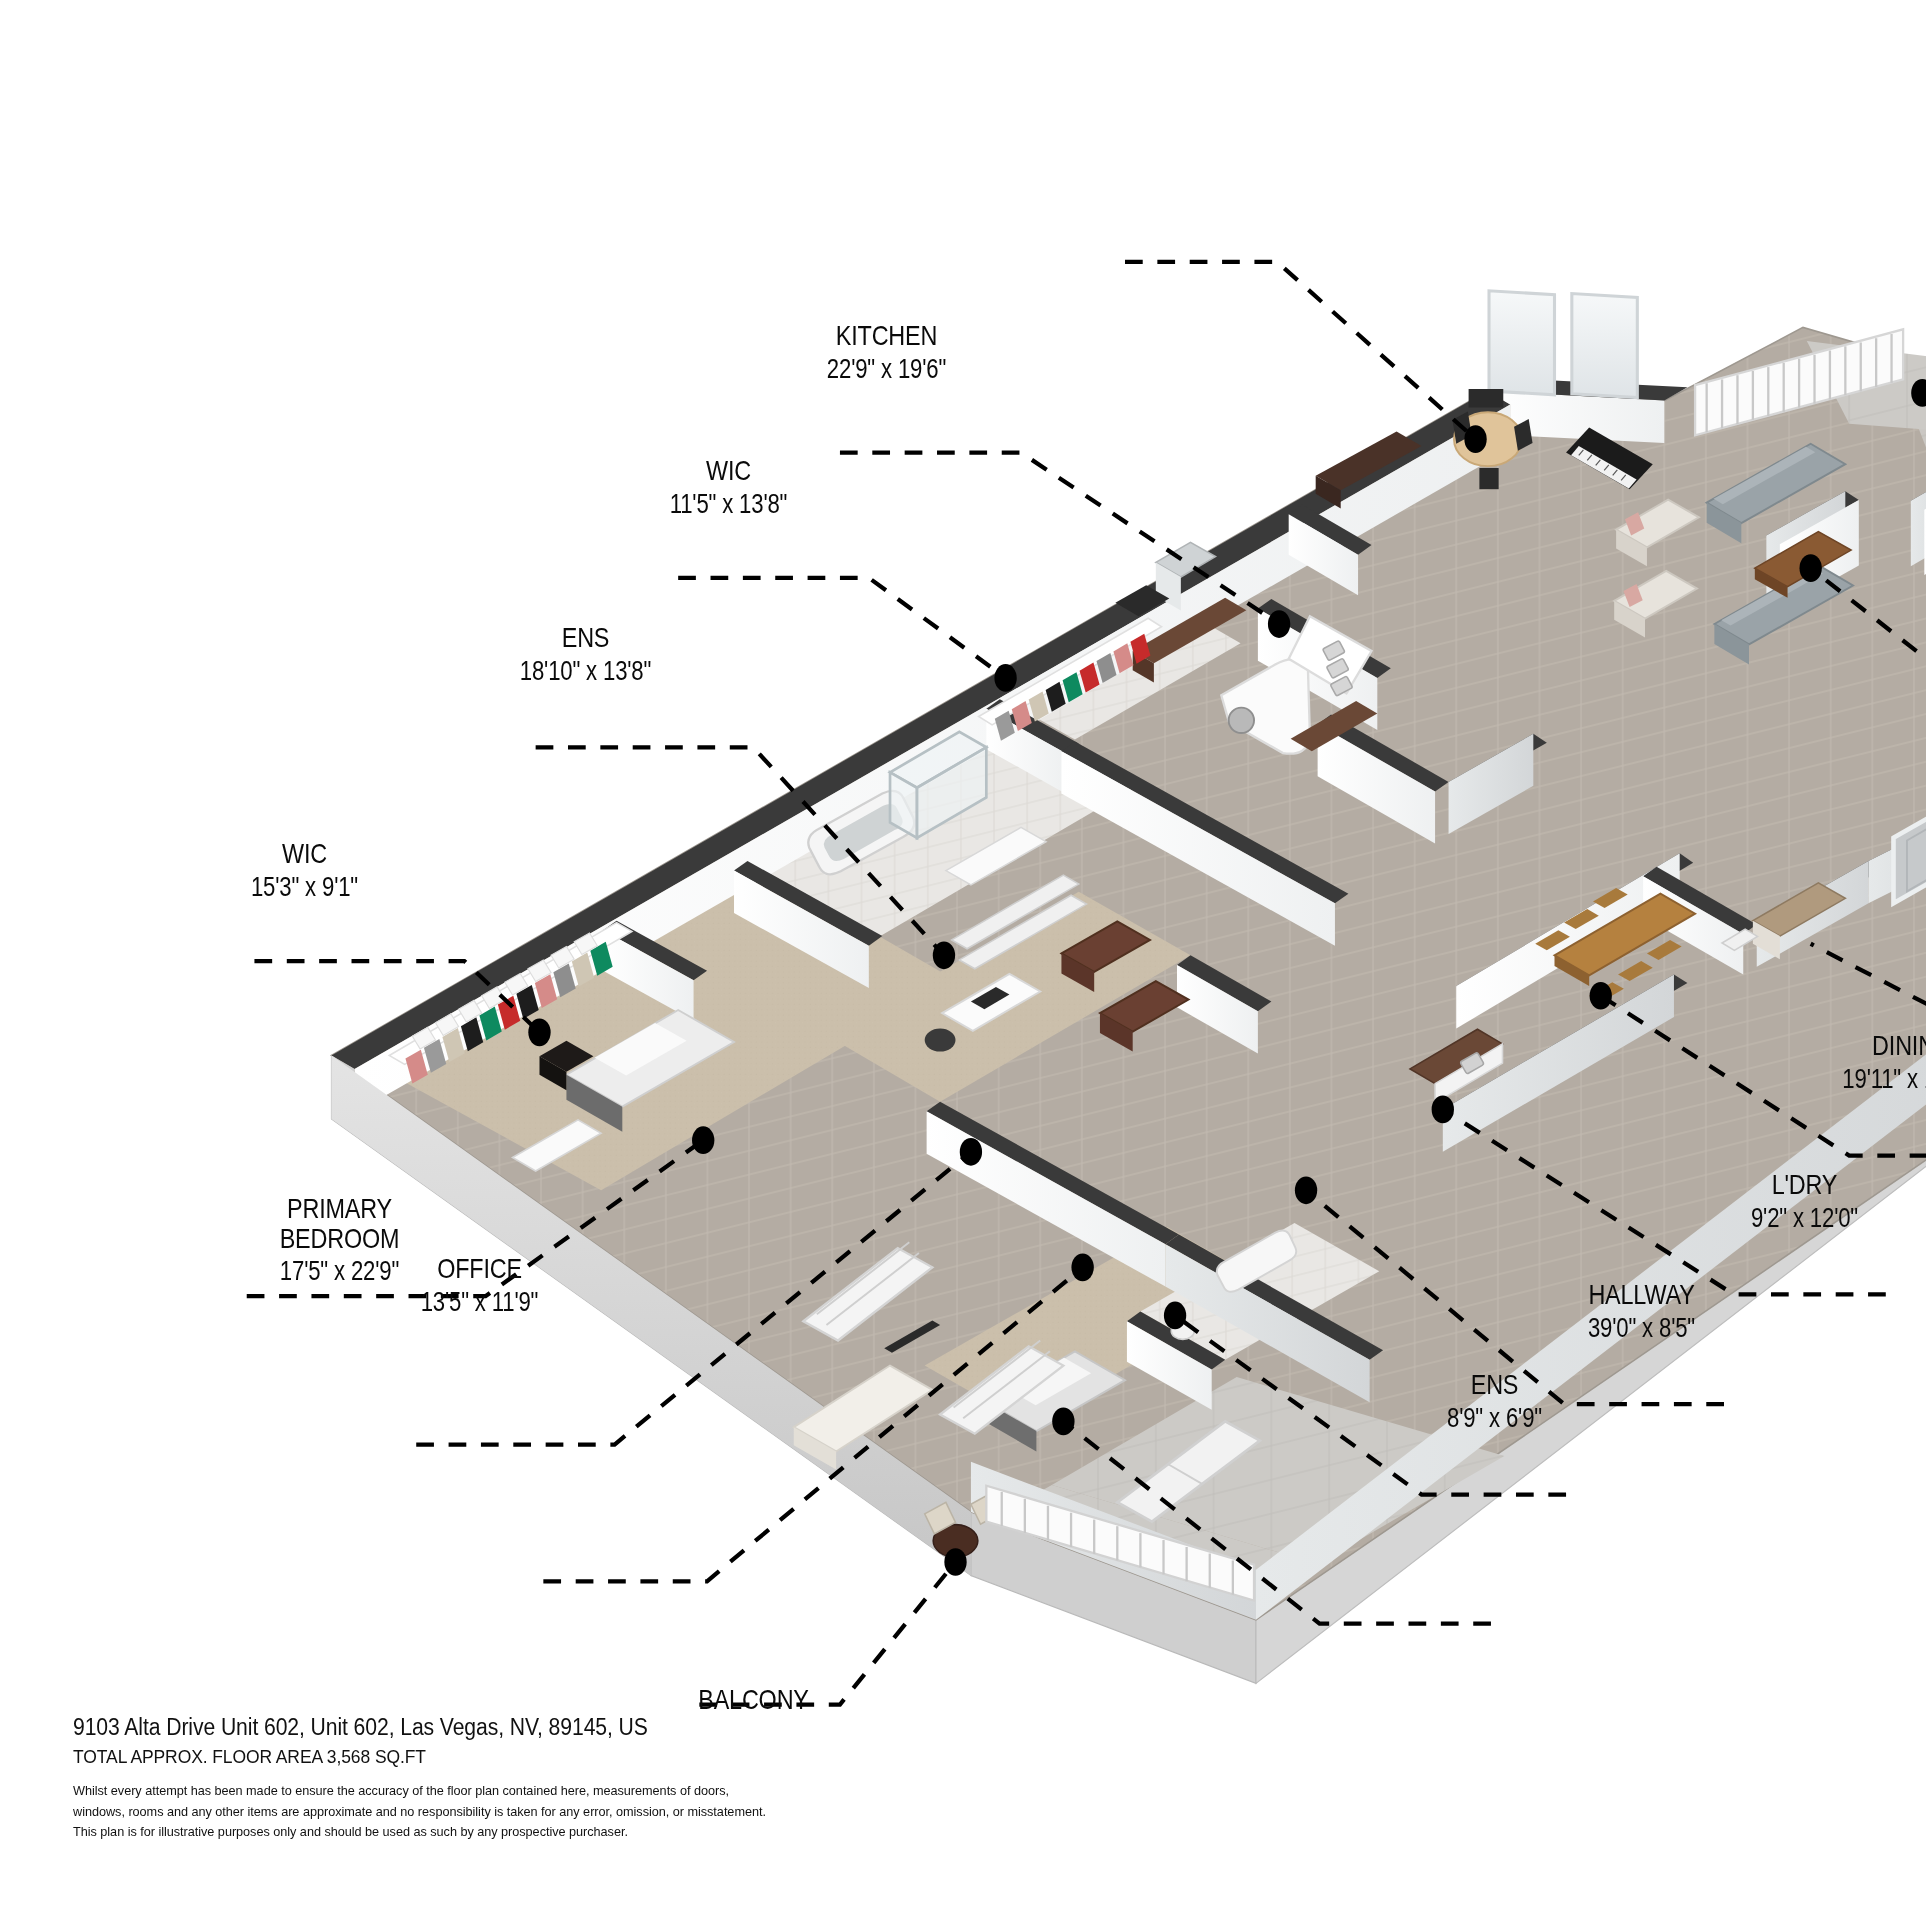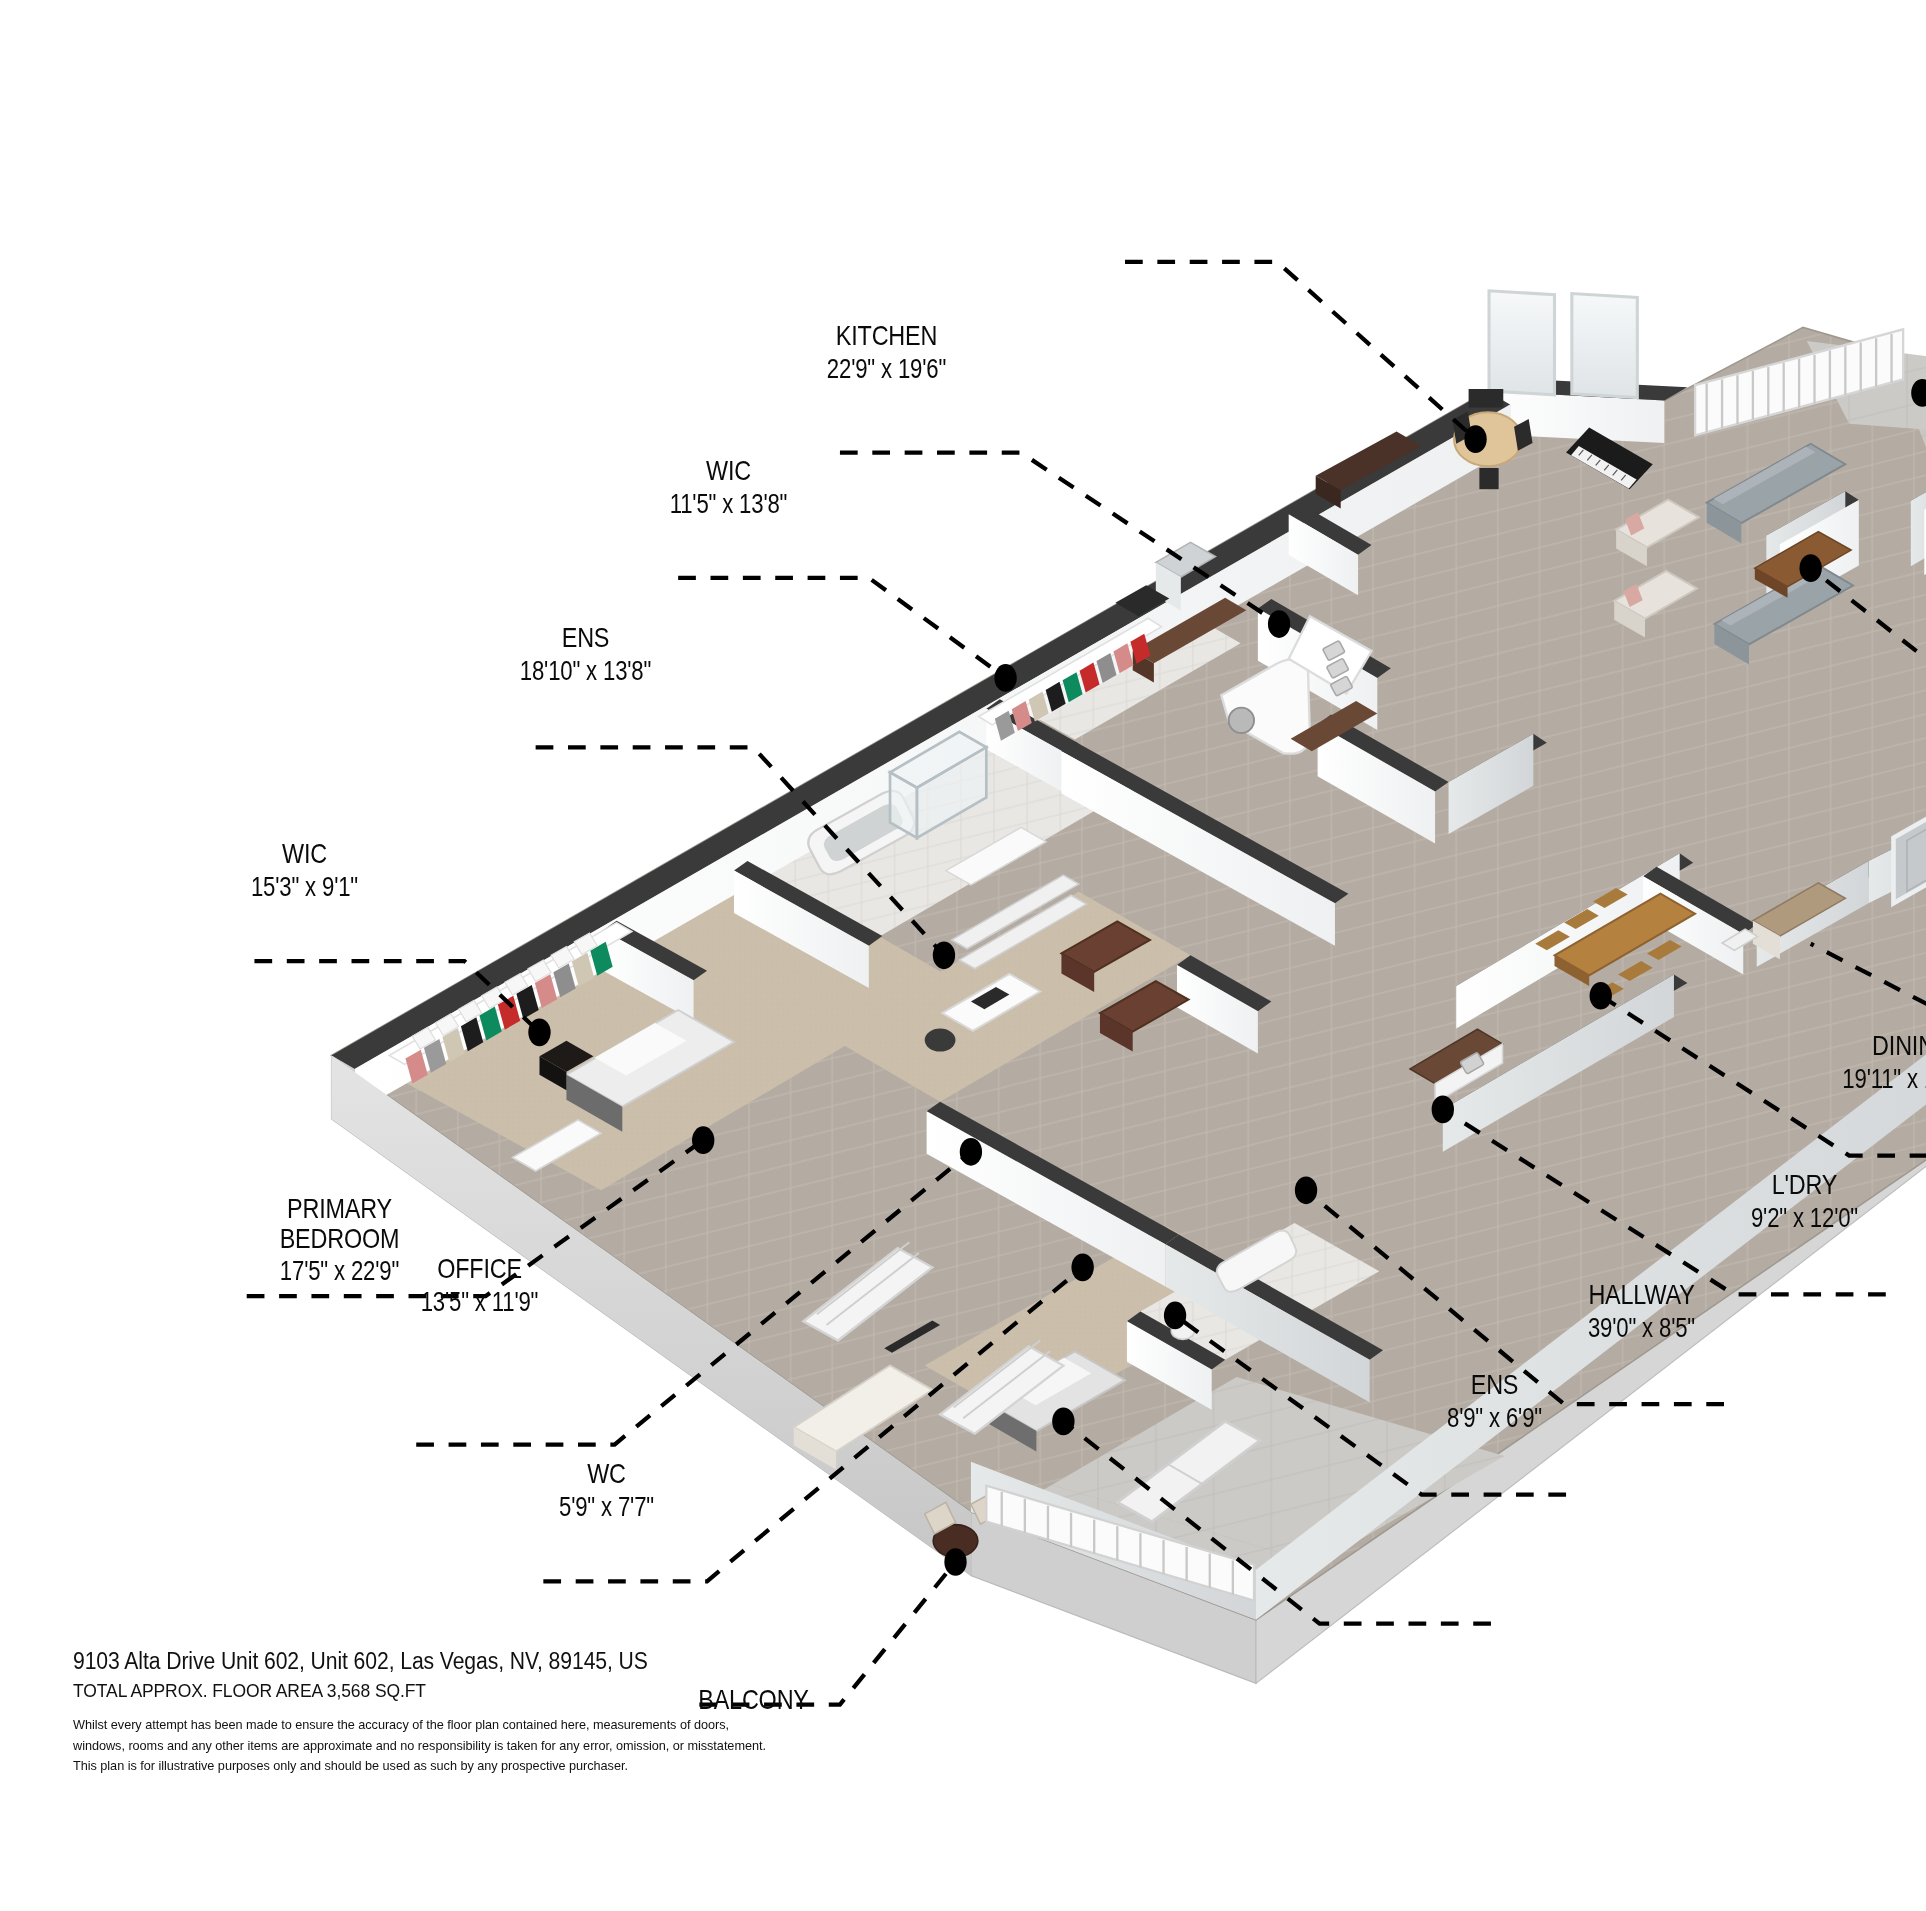--- a/index.html
+++ b/index.html
@@ -49,21 +49,21 @@
     margin-top: 3.9px;
     transform: scaleX(0.82);
     transform-origin: center;
   }
   .room-label.two-line .rl-name { line-height: 1.06; }
 
   
   #footer {
     position: absolute;
     left: 73px;
-    top: 1648px;
+    top: 1714px;
     width: 1310px;
   }
   #footer .addr {
     font-size: 23px;
     font-weight: 400;
     color: #111;
     letter-spacing: -0.1px;
     transform: scaleX(0.92);
     transform-origin: left center;
     white-space: nowrap;
@@ -645,24 +645,20 @@
     <span class="rl-name">PRIMARY</span>
     <span class="rl-name">BEDROOM</span>
     <span class="rl-dims">17'5" x 22'9"</span>
   </div>
 
   <div class="room-label" style="left:333px; top:1253px; width:293px;">
     <span class="rl-name">OFFICE</span>
     <span class="rl-dims">13'5" x 11'9"</span>
   </div>
 
-  <div class="room-label" style="left:460px; top:1458px; width:293px;">
-    <span class="rl-name">WC</span>
-    <span class="rl-dims">5'9" x 7'7"</span>
-  </div>
 
   <div class="room-label" style="left:607px; top:1684px; width:293px;">
     <span class="rl-name">BALCONY</span>
   </div>
 
 
   <div class="room-label" style="left:1348px; top:1369px; width:293px;">
     <span class="rl-name">ENS</span>
     <span class="rl-dims">8'9" x 6'9"</span>
   </div>

